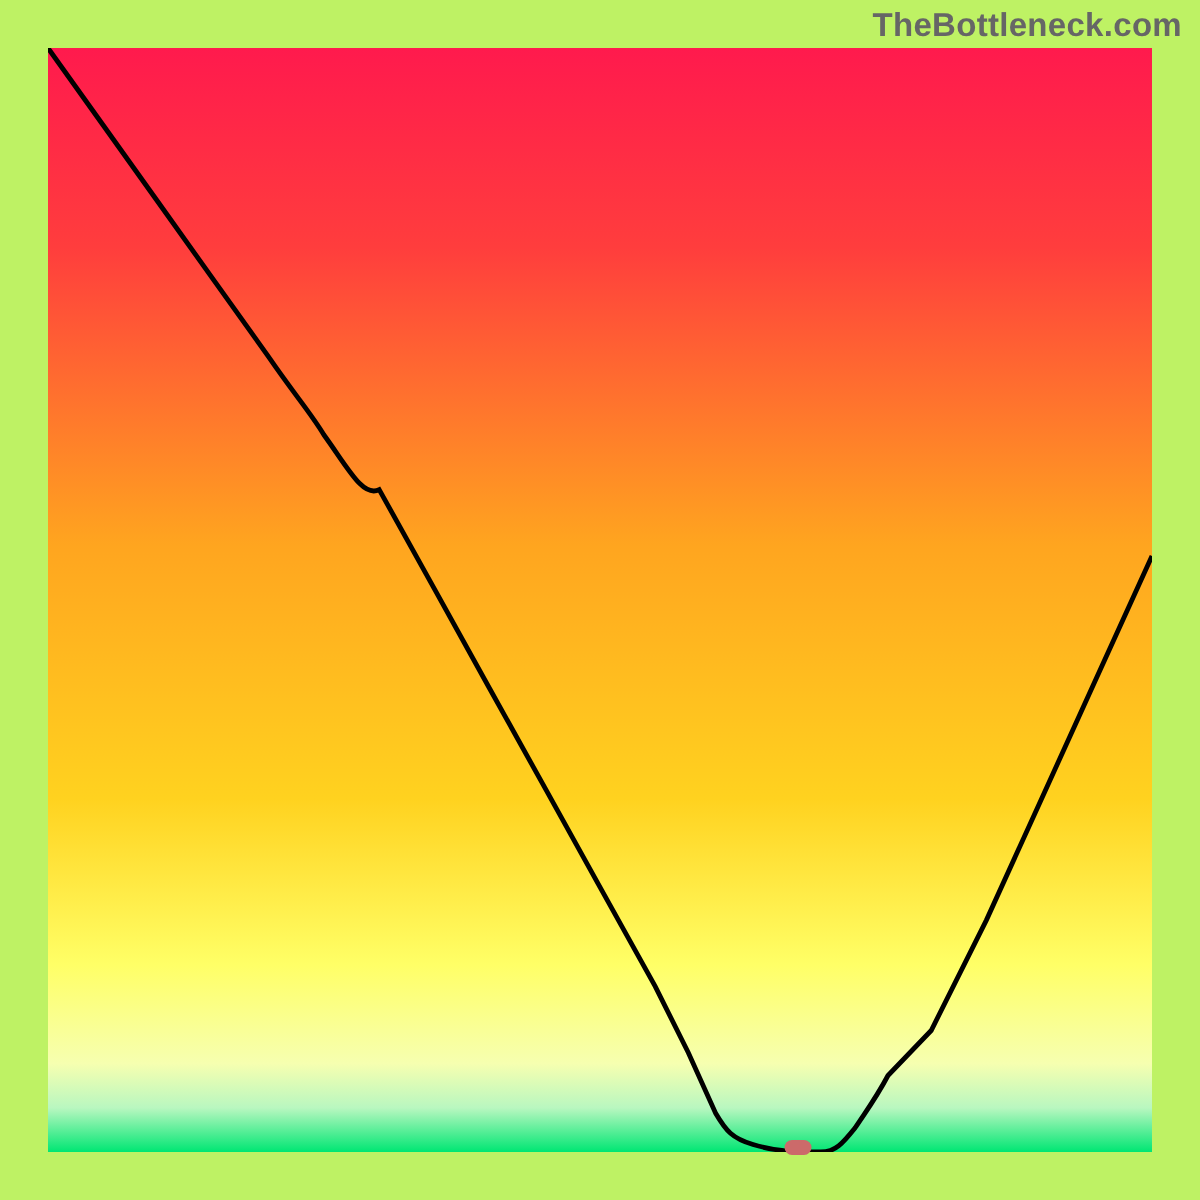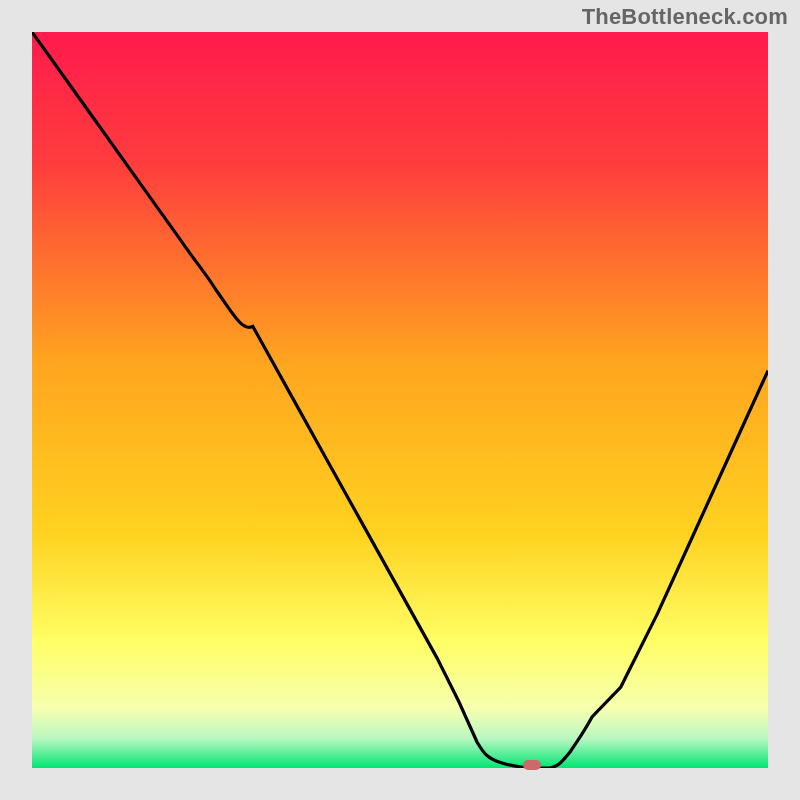--- a/index.html
+++ b/index.html
@@ -8,21 +8,21 @@
     width: 800px;
     height: 800px;
     background: #000;
     overflow: hidden;
     font-family: Arial, Helvetica, sans-serif;
   }
   .frame {
     position: relative;
     width: 800px;
     height: 800px;
-    background: #e5e5e5;
+    background: #bef264;
   }
   .watermark {
     position: absolute;
     top: 4px;
     right: 12px;
     color: #666;
     font-size: 22px;
     font-weight: 600;
     letter-spacing: 0.2px;
     z-index: 5;

